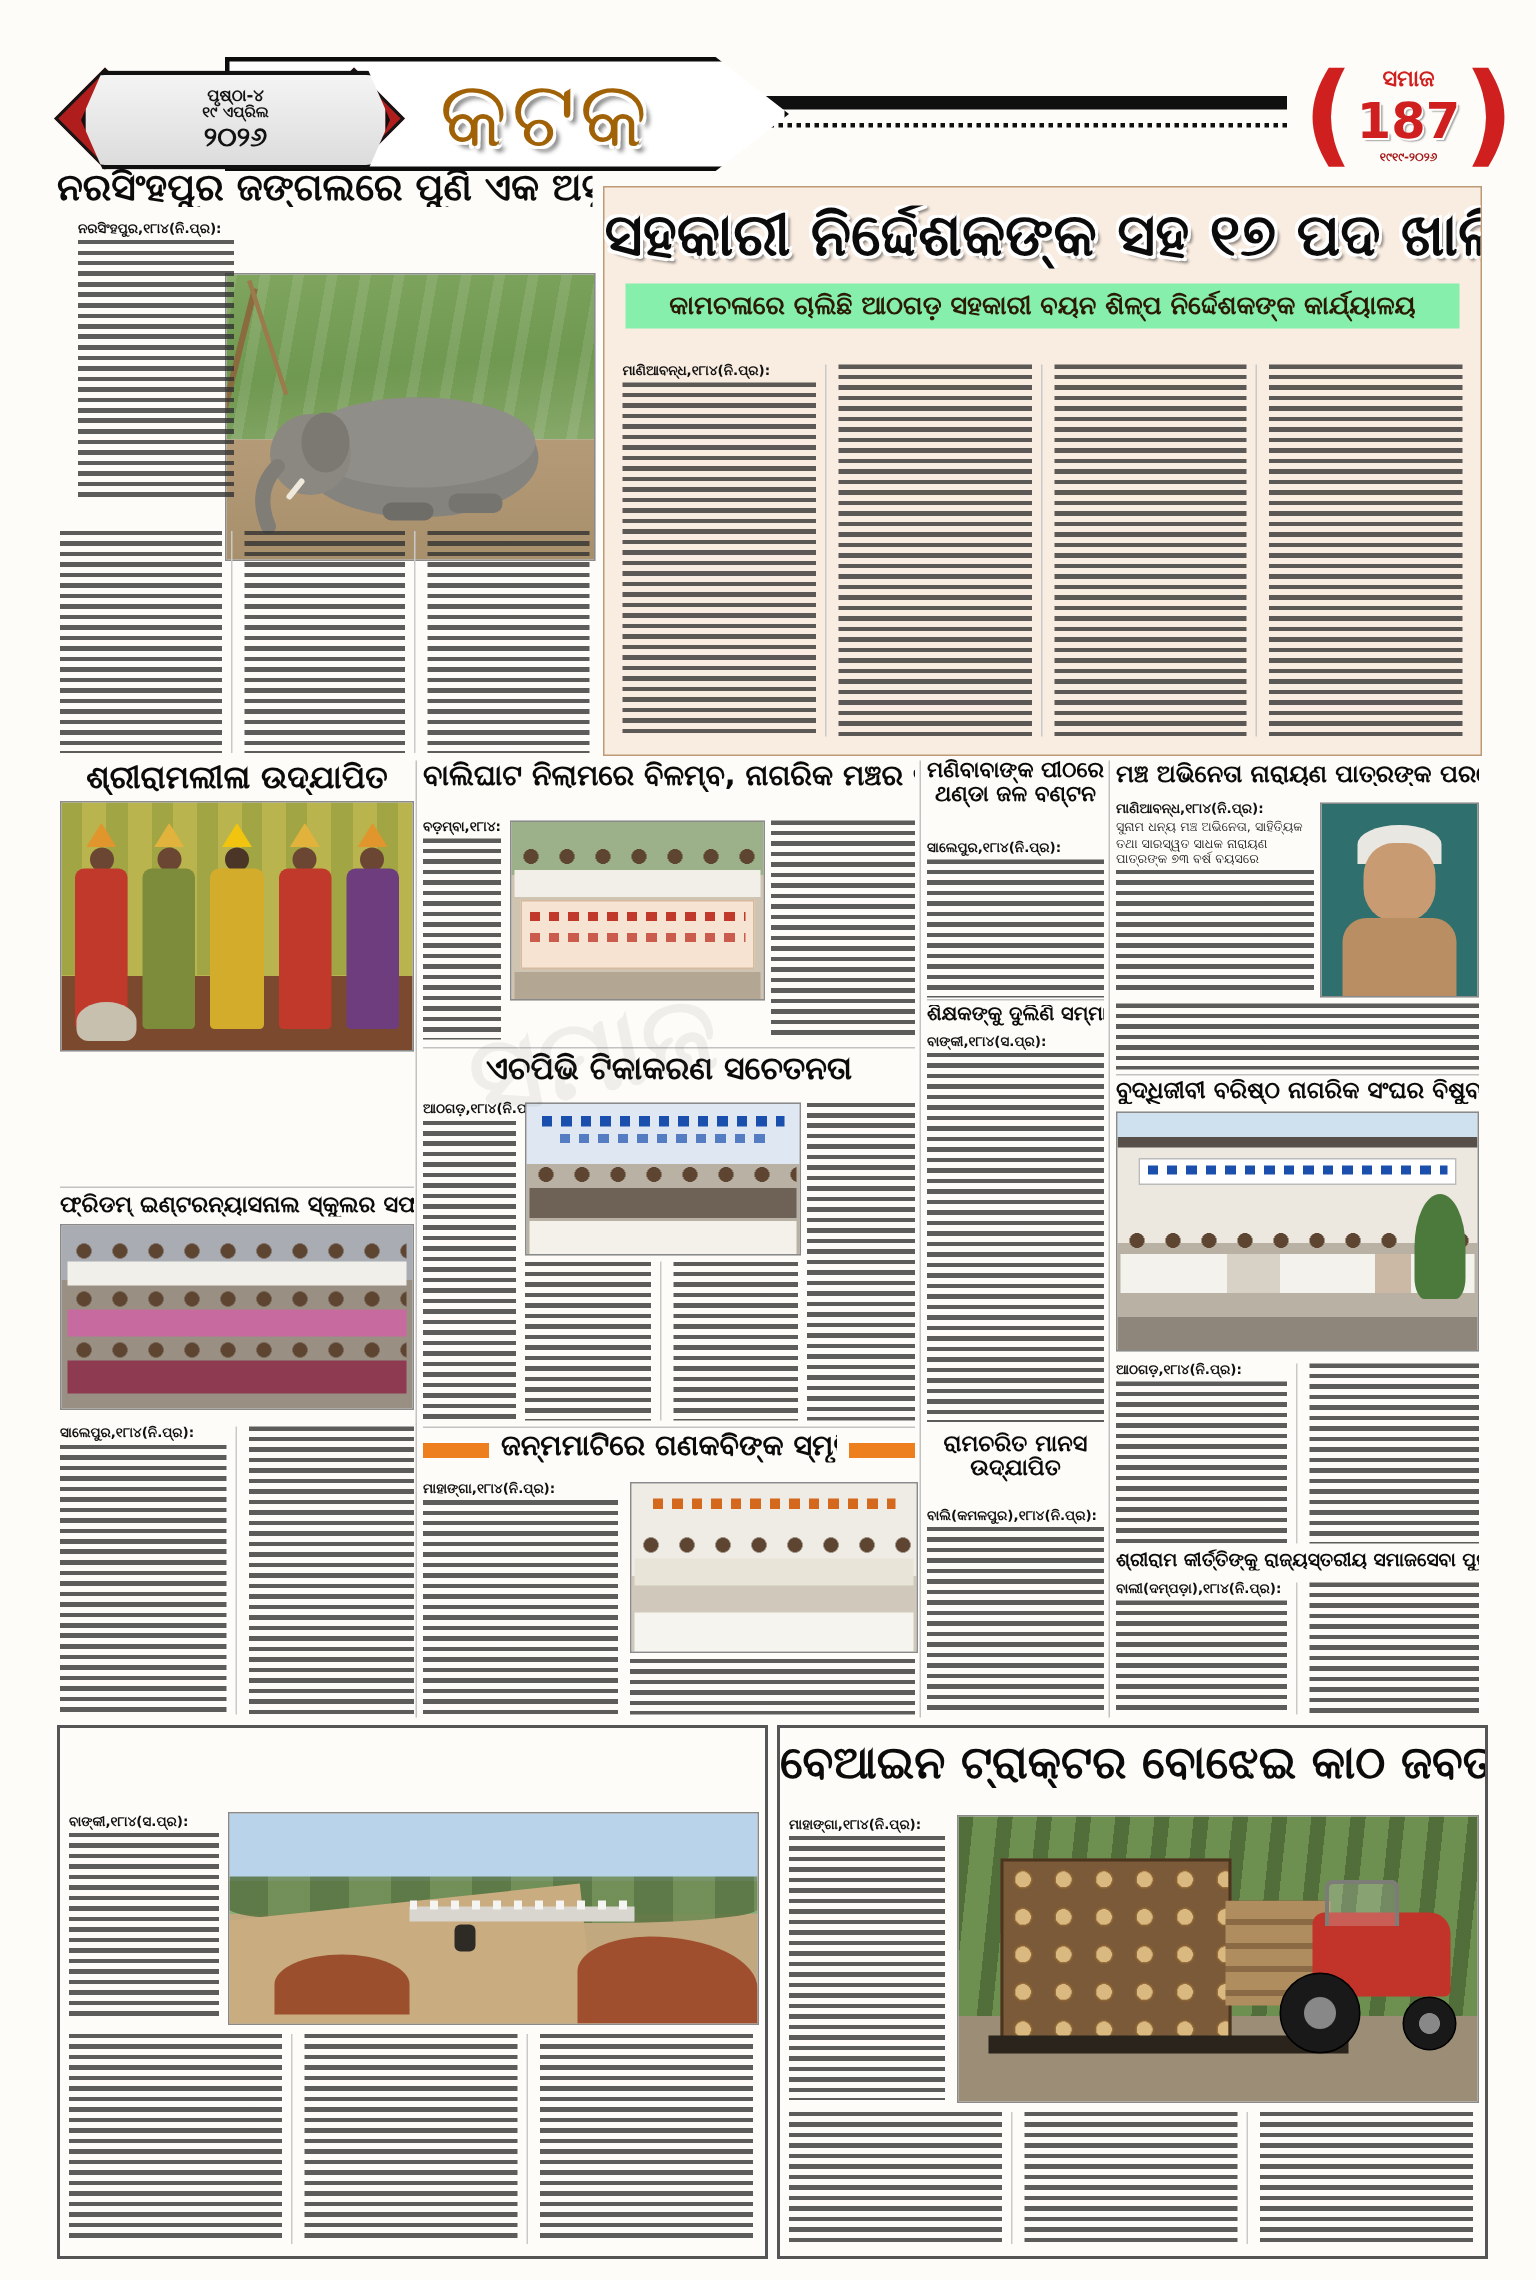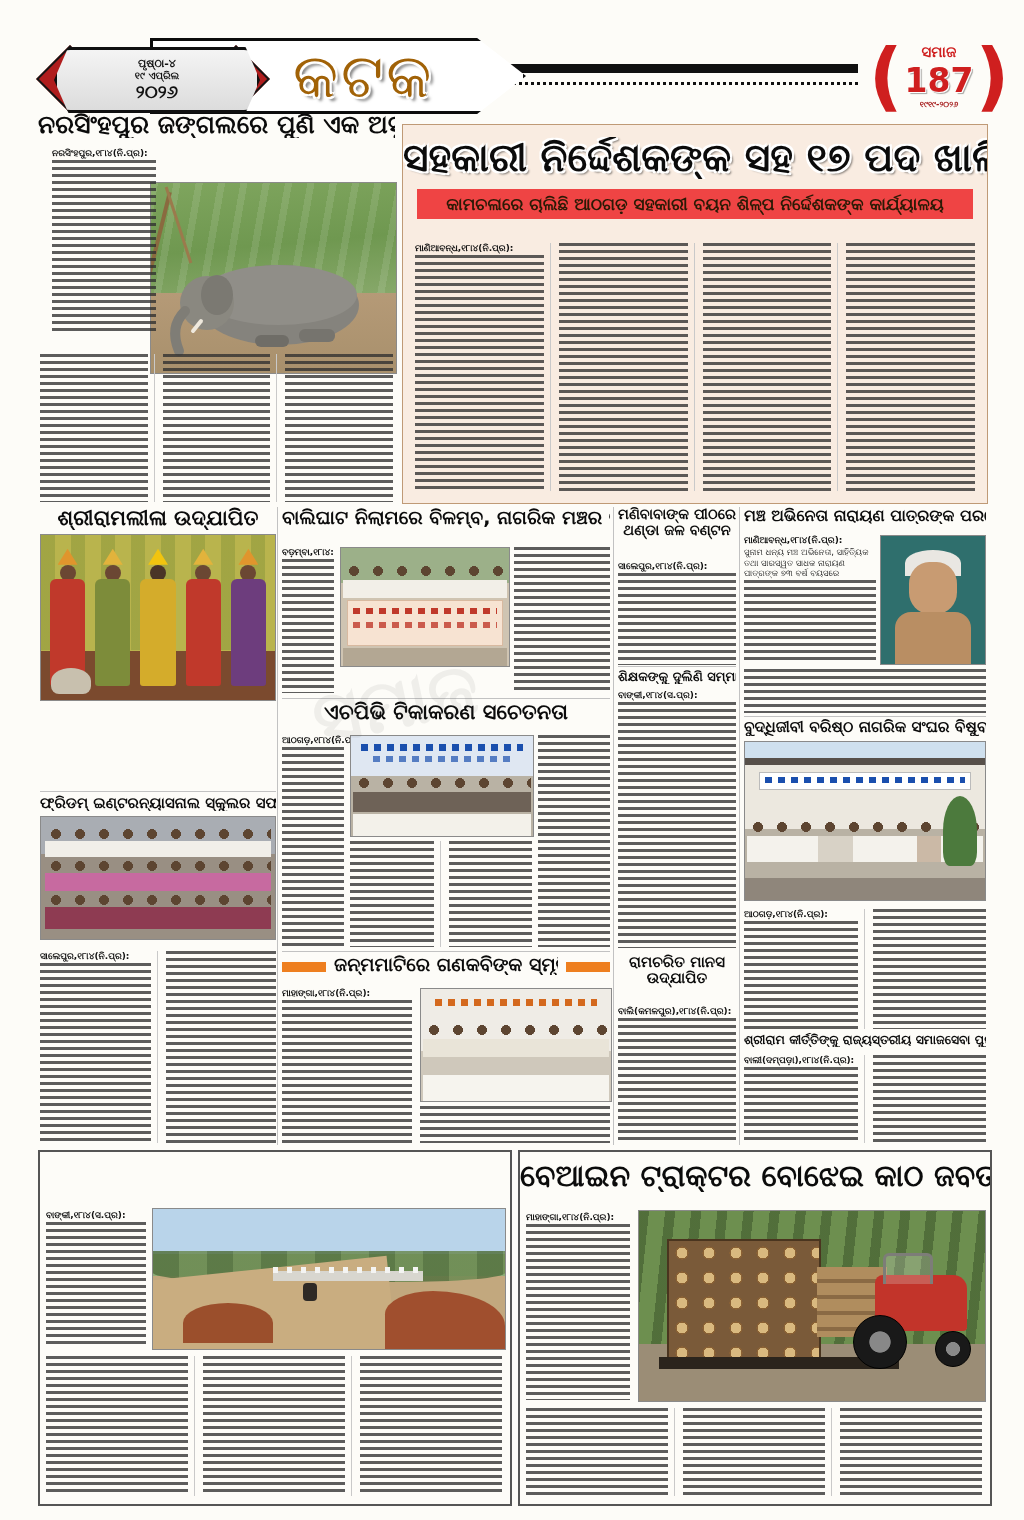--- a/index.html
+++ b/index.html
@@ -34,21 +34,21 @@
   .logo{display:flex;align-items:center;justify-content:center;gap:2px;color:#cf1f1f;z-index:3;}
   .logo .br{font-size:74px;font-weight:bold;line-height:.85;color:#cf1f1f;}
   .logo .mid{display:flex;flex-direction:column;align-items:center;}
   .logo .nm{font-size:15px;font-weight:bold;}
   .logo .num{font-size:33px;font-weight:900;text-shadow:1px 1px 0 #fff,2px 2px 1px rgba(0,0,0,.35);}
   .logo .yrs{font-size:8px;font-weight:bold;color:#a31414;}
   .lb::before{content:"(";} .rb::before{content:")";}
 
   
   .vacbox{background:#f9ece1;border:1px solid #bf9a76;}
-  .subbar{background:#ef4444;display:flex;align-items:center;justify-content:center;
+  .subbar{background:#86efac;display:flex;align-items:center;justify-content:center;
           font-weight:bold;color:#2b1a05;font-size:17px;white-space:nowrap;overflow:hidden;}
 
   
   .obar{background:#ee7f1f;height:10px;flex:0 0 44px;margin-top:8px;}
 
   
   .heads{background-image:radial-gradient(circle 5px at 11px 7px,#5d4531 98%,transparent);background-size:24px 16px;}
   .dashred{background:repeating-linear-gradient(90deg,#c0392b 0 7px,transparent 7px 13px);}
   .dashblue{background:repeating-linear-gradient(90deg,#1a4fae 0 7px,transparent 7px 13px);}
   .dashorange{background:repeating-linear-gradient(90deg,#d4691e 0 7px,transparent 7px 13px);}

